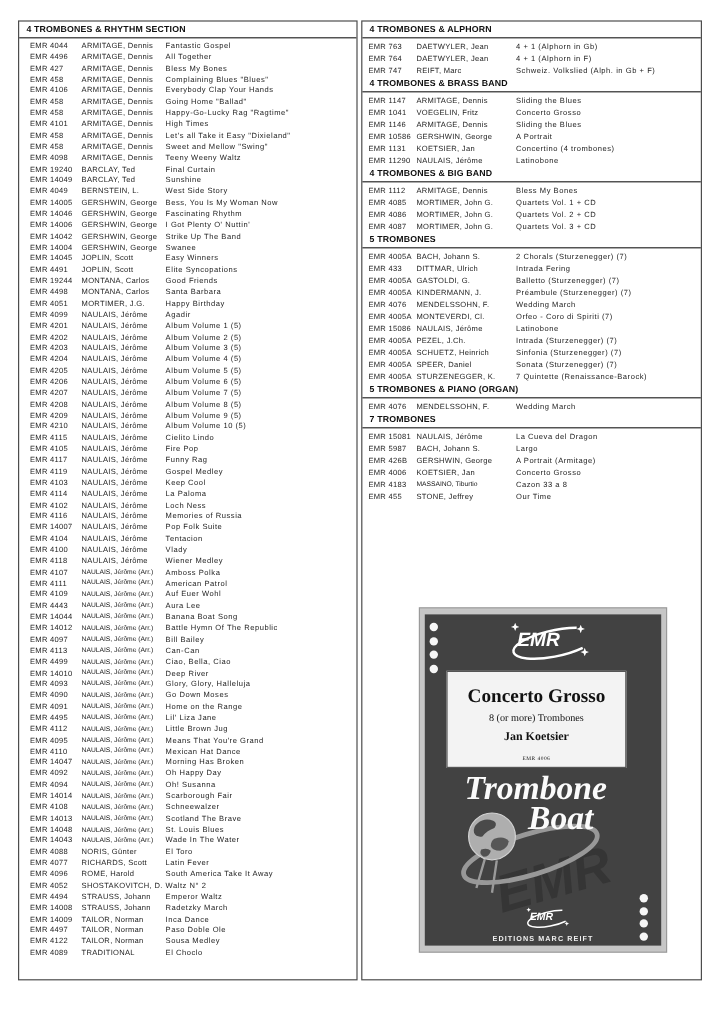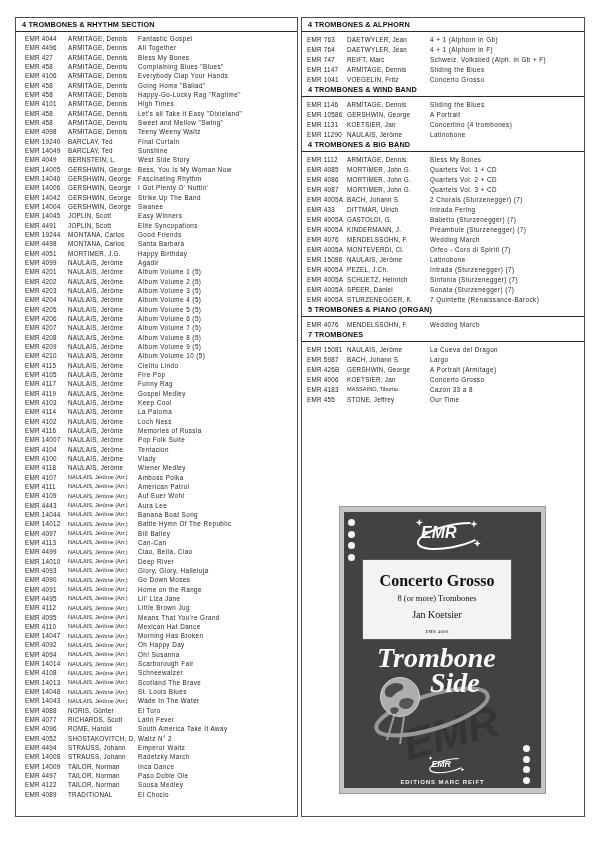--- a/index.html
+++ b/index.html
@@ -15,35 +15,35 @@
         font-size:6.3px;color:#222;}
   #left-box .row{height:9.33px;padding-left:9px;}
   #right-box .row{height:10px;padding-left:5px;}
   .c-num,.c-comp{flex-shrink:0;letter-spacing:.25px;}
   #left-box .c-num{width:43px;}  #left-box .c-comp{width:70px;}
   #right-box .c-num{width:40px;} #right-box .c-comp{width:83px;}
   .c-title{letter-spacing:.45px;}
   .condensed{font-size:5.6px;letter-spacing:0;}
 
   
-  .cover{position:absolute;left:38px;top:489px;width:205px;height:286px;background:#c6c6c6;
+  .cover{position:absolute;left:48px;top:489px;width:205px;height:286px;background:#c6c6c6;
          box-shadow:0 0 0 1px #9a9a9a;}
   .cover-inner{position:absolute;left:4px;top:5px;right:4px;bottom:5px;background:#424242;overflow:hidden;}
   .holes{position:absolute;display:flex;flex-direction:column;}
   .holes-left{left:4px;top:7px;}
   .holes-right{left:179px;top:233px;}
   .hole{width:7px;height:7px;border-radius:50%;background:#f6f6f6;margin-bottom:4.7px;}
   .holes-right .hole{margin-bottom:3.7px;}
   .logo-top{position:absolute;left:56px;top:5px;width:84px;height:34px;}
   .title-card{position:absolute;left:18px;top:47px;width:150px;height:81px;background:#f3f3f3;
         border:1px solid #555;box-sizing:border-box;text-align:center;
         font-family:"Liberation Serif","DejaVu Serif",serif;color:#111;}
   .cv-title{margin-top:12px;font-size:16px;line-height:17px;font-weight:bold;}
   .cv-sub{margin-top:5px;font-size:8.5px;line-height:9px;font-family:Liberation Serif, serif;}
-  .cv-comp{margin-top:7px;font-size:10px;line-height:10px;font-weight:normal;}
+  .cv-comp{margin-top:7px;font-size:10px;line-height:10px;font-weight:bold;}
   .cv-num{margin-top:9px;font-size:4.5px;line-height:5px;letter-spacing:.4px;}
   .series{position:absolute;color:#fbfbfb;font-family:"Liberation Serif","DejaVu Serif",serif;
         font-style:italic;font-weight:bold;line-height:1;}
   .series-1{left:33px;top:132px;font-size:28px;z-index:3;font-style:italic;}
   .series-2{left:86px;top:157px;font-size:28px;z-index:3;}
   .globe-svg{position:absolute;left:0;top:140px;width:197px;height:112px;z-index:1;}
   .pub{position:absolute;left:0;right:0;top:243px;text-align:center;z-index:2;}
   .pub-name{margin-top:1px;font-size:6px;line-height:7px;font-weight:bold;letter-spacing:.9px;color:#efefef;}
 </style>
 </head>
@@ -483,33 +483,33 @@
             <span class="c-comp">DAETWYLER, Jean</span>
             <span class="c-title">4 + 1 (Alphorn in F)</span>
           </div>
           <div class="row">
             <span class="c-num">EMR 747</span>
             <span class="c-comp">REIFT, Marc</span>
             <span class="c-title">Schweiz. Volkslied (Alph. in Gb + F)</span>
           </div>
         </div>
         <div class="section">
+          <div class="section-header">4 TROMBONES &amp; BRASS BAND</div>
           <div class="row">
             <span class="c-num">EMR 1147</span>
             <span class="c-comp">ARMITAGE, Dennis</span>
             <span class="c-title">Sliding the Blues</span>
           </div>
           <div class="row">
             <span class="c-num">EMR 1041</span>
             <span class="c-comp">VOEGELIN, Fritz</span>
             <span class="c-title">Concerto Grosso</span>
           </div>
         </div>
         <div class="section">
-          <div class="section-header">4 TROMBONES &amp; WIND BAND</div>
           <div class="row">
             <span class="c-num">EMR 1146</span>
             <span class="c-comp">ARMITAGE, Dennis</span>
             <span class="c-title">Sliding the Blues</span>
           </div>
           <div class="row">
             <span class="c-num">EMR 10586</span>
             <span class="c-comp">GERSHWIN, George</span>
             <span class="c-title">A Portrait</span>
           </div>
@@ -543,20 +543,21 @@
             <span class="c-comp">MORTIMER, John G.</span>
             <span class="c-title">Quartets Vol. 2 + CD</span>
           </div>
           <div class="row">
             <span class="c-num">EMR 4087</span>
             <span class="c-comp">MORTIMER, John G.</span>
             <span class="c-title">Quartets Vol. 3 + CD</span>
           </div>
         </div>
         <div class="section">
+          <div class="section-header">5 TROMBONES</div>
           <div class="row">
             <span class="c-num">EMR 4005A</span>
             <span class="c-comp">BACH, Johann S.</span>
             <span class="c-title">2 Chorals (Sturzenegger) (7)</span>
           </div>
           <div class="row">
             <span class="c-num">EMR 433</span>
             <span class="c-comp">DITTMAR, Ulrich</span>
             <span class="c-title">Intrada Fering</span>
           </div>
@@ -670,21 +671,21 @@
         </svg>
 
         <div class="title-card">
           <div class="cv-title">Concerto Grosso</div>
           <div class="cv-sub">8 (or more) Trombones</div>
           <div class="cv-comp">Jan Koetsier</div>
           <div class="cv-num">EMR 4006</div>
         </div>
 
         <div class="series series-1">Trombone</div>
-        <div class="series series-2">Side</div>
+        <div class="series series-2">Boat</div>
 
         <svg class="globe-svg" viewBox="0 0 197 112">
           <text x="58" y="95" font-size="44" font-weight="bold" font-style="italic" fill="#353535" font-family="Liberation Sans, sans-serif" transform="rotate(-16 110 80)">EMR</text>
           <ellipse cx="88" cy="60" rx="58" ry="17" fill="none" stroke="#989898" stroke-width="4" transform="rotate(-17 88 60)"></ellipse>
           <path d="M50 64 L43 88 M60 65 L56 92" stroke="#9a9a9a" stroke-width="2" fill="none"></path>
           <circle cx="56" cy="45" r="19.5" fill="#aeaeae"></circle>
           <circle cx="56" cy="45" r="19.5" fill="none" stroke="#d2d2d2" stroke-width="1"></circle>
           <path d="M44 34 q6 -5 13 -2 q4 2 1 6 q-6 2 -10 7 q-5 1 -7 -3 q-1 -5 3 -8 Z" fill="#4a4a4a"></path>
           <path d="M58 47 q8 -3 12 2 q-1 6 -7 8 q-7 0 -8 -4 q0 -4 3 -6 Z" fill="#565656"></path>
           <path d="M47 56 q5 -2 8 1 q-1 5 -6 5 q-4 -2 -2 -6 Z" fill="#505050"></path>

